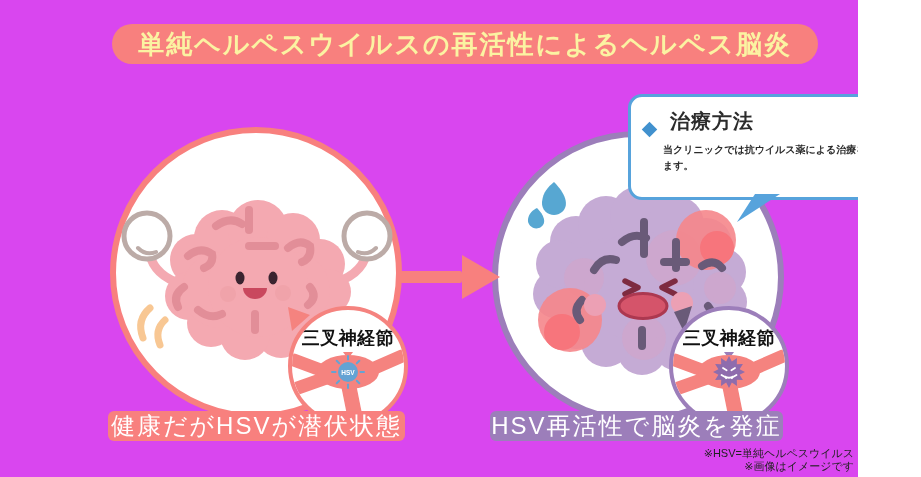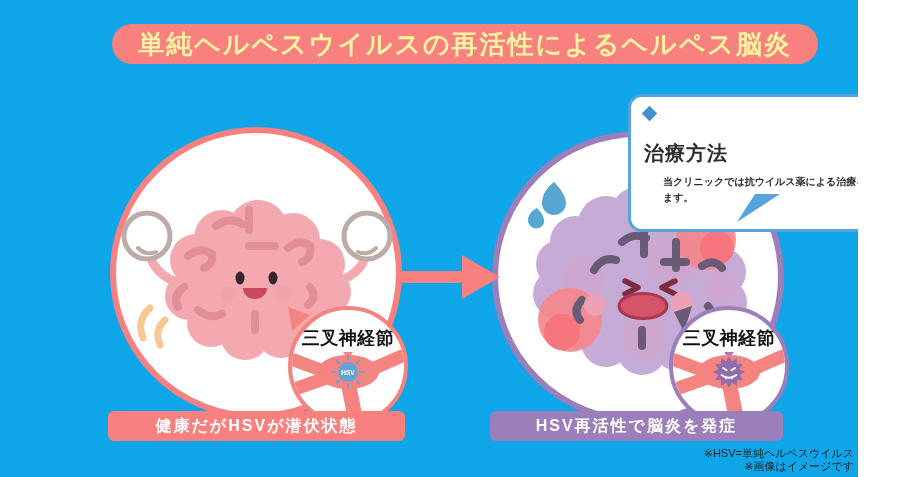--- a/index.html
+++ b/index.html
@@ -1,16 +1,16 @@
 <!DOCTYPE html>
 <html><head>
 <meta charset="utf-8">
 <style>
   html,body{margin:0;padding:0;}
-  #stage{position:relative;width:858px;height:477px;background:#0ea5e9;overflow:hidden;
+  #stage{position:relative;width:858px;height:477px;background:#d946ef;overflow:hidden;
          font-family:"Liberation Sans","DejaVu Sans",sans-serif;}
   
   .banner{position:absolute;left:112px;top:24px;width:706px;height:40px;background:#F8807E;
           border-radius:21px;z-index:5;display:flex;align-items:center;justify-content:center;}
   .banner span{color:#FBF3A2;font-size:26px;font-weight:bold;letter-spacing:2px;}
   
   .big-circle{position:absolute;width:292px;height:292px;border-radius:50%;background:#fff;
               box-sizing:border-box;z-index:1;}
   .circle-left{left:110px;top:127px;border:6px solid #F8807E;}
   .circle-right{left:492px;top:131px;border:6px solid #9C7EBA;}
@@ -26,27 +26,27 @@
   .inset-right{left:669px;top:306px;border:4px solid #9C7EBA;}
   .inset-label{margin-top:16px;text-align:center;font-size:18px;font-weight:bold;color:#111;
                letter-spacing:.5px;}
   .pointer-down{width:0;height:0;border-left:5px solid transparent;border-right:5px solid transparent;
                 border-top:7px solid #F5837F;margin:2px auto 0;}
   .pointer-down.purple{border-top-color:#9C7EBA;}
   .ganglion-svg{position:absolute;left:0;top:30px;}
   
   .caption{position:absolute;height:30px;border-radius:6px;z-index:6;display:flex;
            align-items:center;justify-content:center;}
-  .caption span{color:#fff;font-size:16px;font-weight:bold;letter-spacing:2px;}
+  .caption span{color:#fff;font-size:24px;font-weight:normal;letter-spacing:2px;}
   .caption-left{left:108px;top:411px;width:297px;background:#F8807E;}
   .caption-right{left:490px;top:411px;width:293px;background:#9C7EBA;}
   
   .callout{position:absolute;left:628px;top:94px;width:268px;box-sizing:border-box;background:#fff;
            border:3px solid #57A3DC;border-radius:14px;z-index:7;padding:11px 12px 12px 13px;}
-  .callout-head{display:flex;align-items:flex-start;gap:21px;flex-direction:column;}
+  .callout-head{display:flex;align-items:flex-end;gap:15px;}
   .diamond{width:11px;height:11px;background:#4191CE;transform:rotate(45deg);flex:0 0 auto;}
   .callout-head span{font-size:20px;font-weight:bold;color:#2B2B2B;letter-spacing:1px;}
   .callout-body{margin:7px 0 12px 19px;width:228px;font-size:10px;line-height:1.55;color:#2B2B2B;
                 font-weight:bold;}
   .tail-svg{position:absolute;left:735px;top:194px;z-index:7;}
   
   .footnotes{position:absolute;right:4px;top:447px;text-align:right;z-index:5;}
   .footnotes div{font-size:11px;font-weight:normal;color:#222;line-height:1.2;}
 </style>
 </head>

